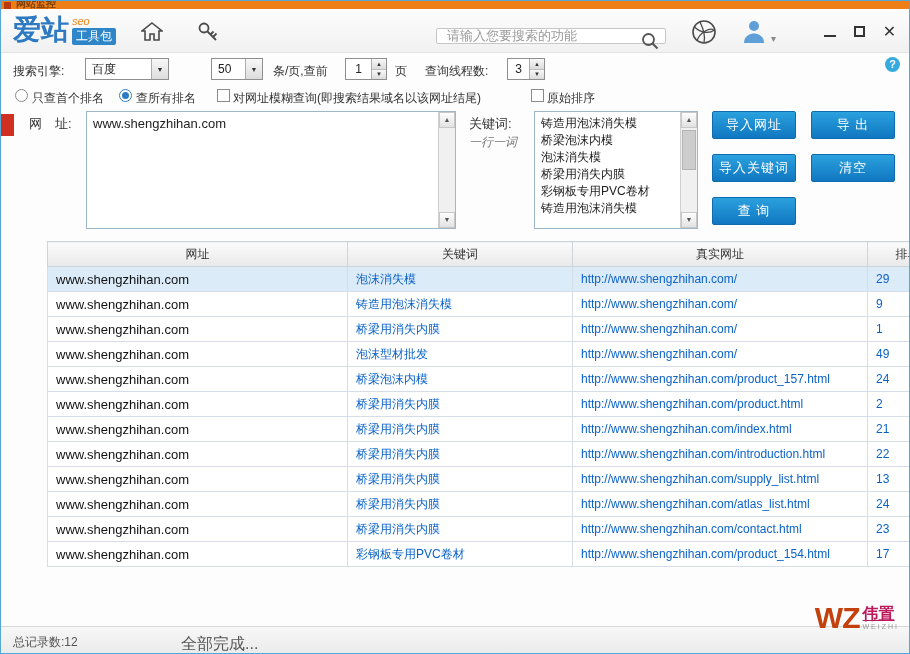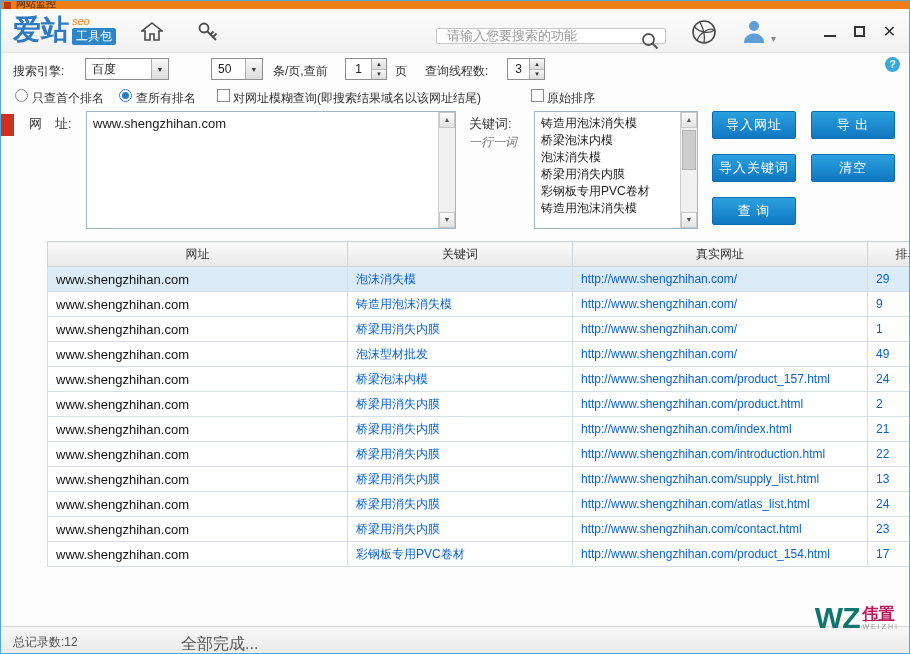--- a/index.html
+++ b/index.html
@@ -87,21 +87,21 @@
   .td-url { color:#111; font-size:13px; }
   .td-kw, .td-real, .td-rank { color:#0a62c8; cursor:pointer; }
   tr.row-selected td { background:#dcebf8; }
 
   
   .statusbar { position:absolute; left:0; right:0; bottom:0; height:27px;
                background:linear-gradient(#f7f7f7,#ebebeb); border-top:1px solid #d8d8d8; }
   .status-total { position:absolute; left:12px; top:7px; font-size:12px; color:#555; }
   .status-msg { position:absolute; left:144px; top:7px; font-size:16px; color:#555;margin-left:36px; }
   .wz-logo { position:absolute; right:10px; bottom:22px; display:flex; align-items:flex-start; z-index:4; }
-  .wz-main { font-size:30px; font-weight:900; color:#0f766e; line-height:26px; letter-spacing:-1px; }
+  .wz-main { font-size:30px; font-weight:900; color:#c2410c; line-height:26px; letter-spacing:-1px; }
   .wz-right { display:flex; flex-direction:column; margin-left:3px; margin-top:1px; }
   .wz-cn { font-size:16px; font-weight:bold; color:#be185d; line-height:16px;text-decoration:underline; }
   .wz-en { font-size:7px; color:#999; letter-spacing:2px; margin-top:1px; }
 </style>
 </head>
 <body>
 
 <div class="window">
 
   <div class="top-strip">

